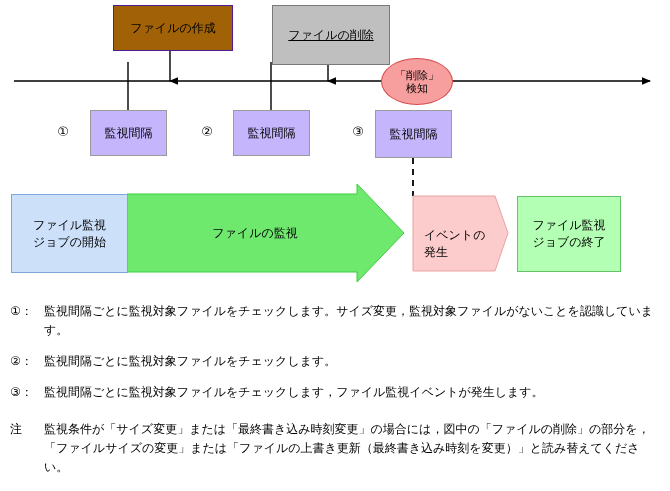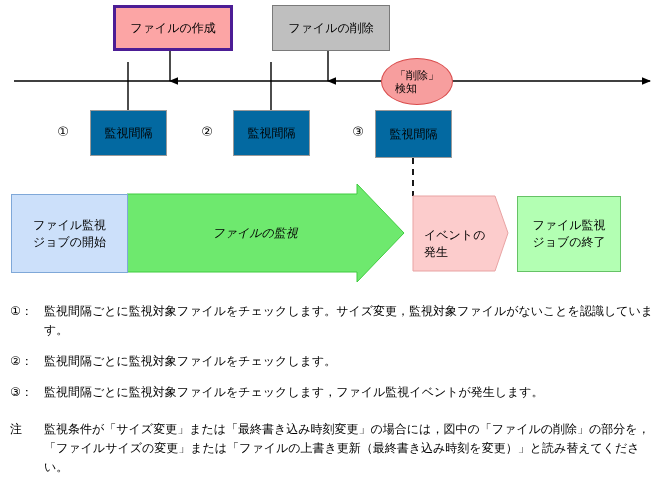--- a/index.html
+++ b/index.html
@@ -31,42 +31,43 @@
     justify-content: center;
     text-align: center;
     font-size: 12px;
     line-height: 15px;
     letter-spacing: 0px;
     white-space: pre-line;
   }
 
   
   .event-box-create {
-    border: 3px solid #4c1d95;
-    background: #fca5a5;
+    border: 1px solid #4c1d95;
+    background: #a16207;
   }
   .event-box-delete {
     border: 1px solid #7A7A7A;
     background: #BFBFBF;
   }
   .interval-box {
     border: 1px solid #9A9A9A;
-    background: #0369a1;
+    background: #c4b5fd;
   }
 
   
   .detect-ellipse {
     position: absolute;
     box-sizing: border-box;
     border: 1px solid #D94B4B;
     background: #F79E9E;
     border-radius: 50%;
     display: flex;
     align-items: center;
     justify-content: center;
+    text-align: center;
     font-size: 11px;
     line-height: 13px;
     white-space: pre-line;
   }
 
   
   .flow-start {
     border: 1px solid #7FA8D8;
     background: #CCE0FA;
     font-size: 12px;
@@ -147,21 +148,21 @@
 
     <path d="M127,194 L357,194 L357,184 L404,233 L357,282 L357,272 L127,272 Z" fill="#6EE96E" stroke="#3FCC3F" stroke-width="1"></path>
 
     <path d="M413,196 L495,196 L508,233 L495,271 L413,271 Z" fill="#FCCCCC" stroke="#E8A3A3" stroke-width="1"></path>
   </svg>
 
   <div class="box event-box-create" style="left:113px; top:5px; width:120px; height:46px;">
     <span>ファイルの作成</span>
   </div>
 
-  <div class="box event-box-delete" style="left:272px; top:5px; width:118px; height:46px;">
+  <div class="box event-box-delete" style="left:272px; top:5px; width:118px; height:60px;text-decoration:underline;">
     <span>ファイルの削除</span>
   </div>
 
   <div class="detect-ellipse" style="left:381px; top:58px; width:72px; height:47px;">
     <span>「削除」
 検知</span>
   </div>
 
   <div class="box" style="left:52px; top:120px; width:22px; height:22px; font-size:13px;">
     <span>①</span>
@@ -181,21 +182,21 @@
   </div>
   <div class="box interval-box" style="left:375px; top:110px; width:77px; height:48px;">
     <span>監視間隔</span>
   </div>
 
   <div class="box flow-start" style="left:11px; top:194px; width:117px; height:79px;">
     <span>ファイル監視
 ジョブの開始</span>
   </div>
 
-  <div class="flow-arrow-label" style="left:135px; top:194px; width:240px; height:79px;font-style:italic;">
+  <div class="flow-arrow-label" style="left:135px; top:194px; width:240px; height:79px;">
     <span>ファイルの監視</span>
   </div>
 
   <div class="flow-event-label" style="left:424px; top:196px; width:80px; height:96px;">
     <span>イベントの
 発生</span>
   </div>
 
   <div class="box flow-end" style="left:517px; top:196px; width:104px; height:76px;">
     <span>ファイル監視

